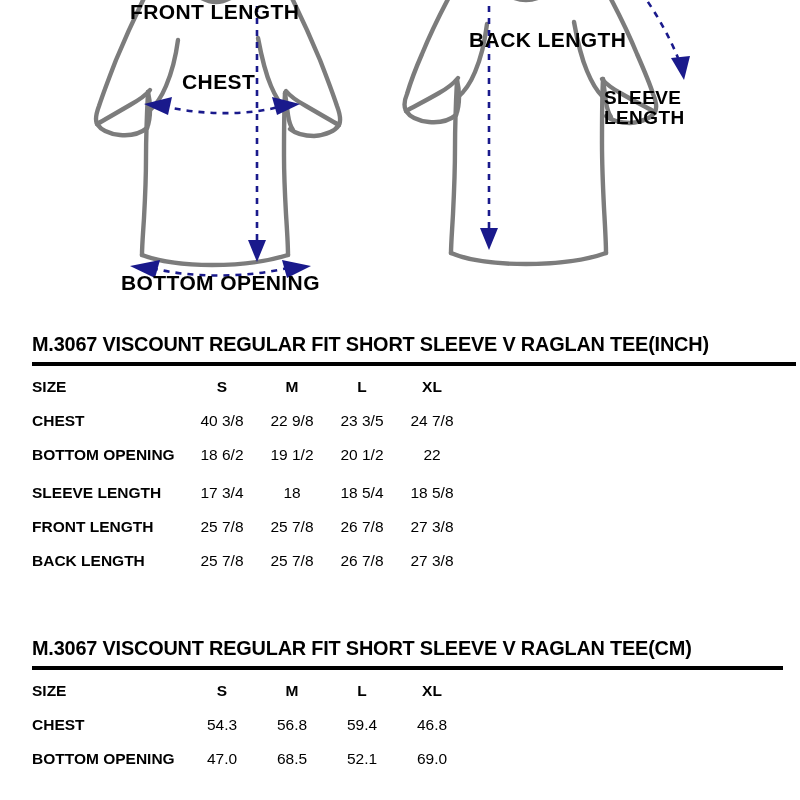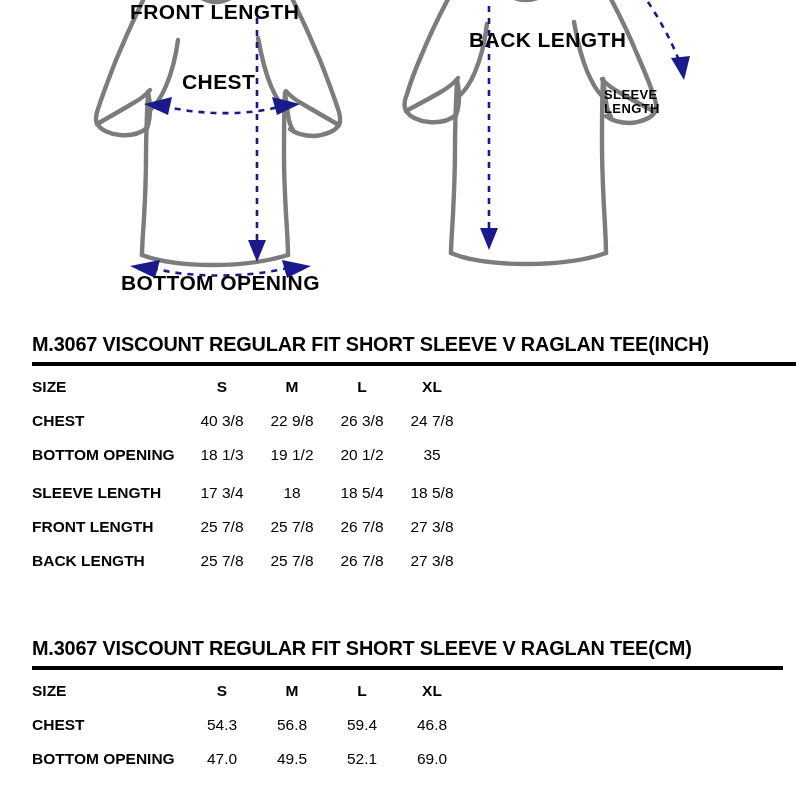--- a/index.html
+++ b/index.html
@@ -55,21 +55,21 @@
     font-size: 21px;
   }
   #label-back-length {
     left: 469px;
     top: 29px;
     font-size: 21px;
   }
   #label-sleeve-length {
     left: 604px;
     top: 88px;
-    font-size: 13px;
+    font-size: 19px;
     text-align: left;
   }
 
   
   .size-table-block {
     position: absolute;
     left: 0;
     width: 800px;
   }
   #table-inch-block { top: 332px; }
@@ -255,29 +255,29 @@
         <div class="row-label">SIZE</div>
         <div class="cell header c0">S</div>
         <div class="cell header c1">M</div>
         <div class="cell header c2">L</div>
         <div class="cell header c3">XL</div>
       </div>
       <div class="grid-row">
         <div class="row-label">CHEST</div>
         <div class="cell c0">40 3/8</div>
         <div class="cell c1">22 9/8</div>
-        <div class="cell c2">26 3/8</div>
+        <div class="cell c2">23 3/5</div>
         <div class="cell c3">24 7/8</div>
       </div>
       <div class="grid-row">
         <div class="row-label">BOTTOM OPENING</div>
-        <div class="cell c0">18 1/3</div>
+        <div class="cell c0">18 6/2</div>
         <div class="cell c1">19 1/2</div>
         <div class="cell c2">20 1/2</div>
-        <div class="cell c3">35</div>
+        <div class="cell c3">22</div>
       </div>
       <div class="grid-row gap-before">
         <div class="row-label">SLEEVE LENGTH</div>
         <div class="cell c0">17 3/4</div>
         <div class="cell c1">18</div>
         <div class="cell c2">18 5/4</div>
         <div class="cell c3">18 5/8</div>
       </div>
       <div class="grid-row">
         <div class="row-label">FRONT LENGTH</div>
@@ -310,18 +310,18 @@
       <div class="grid-row">
         <div class="row-label">CHEST</div>
         <div class="cell c0">54.3</div>
         <div class="cell c1">56.8</div>
         <div class="cell c2">59.4</div>
         <div class="cell c3">46.8</div>
       </div>
       <div class="grid-row">
         <div class="row-label">BOTTOM OPENING</div>
         <div class="cell c0">47.0</div>
-        <div class="cell c1">49.5</div>
+        <div class="cell c1">68.5</div>
         <div class="cell c2">52.1</div>
         <div class="cell c3">69.0</div>
       </div>
     </div>
 </div>
 
 </body></html>

